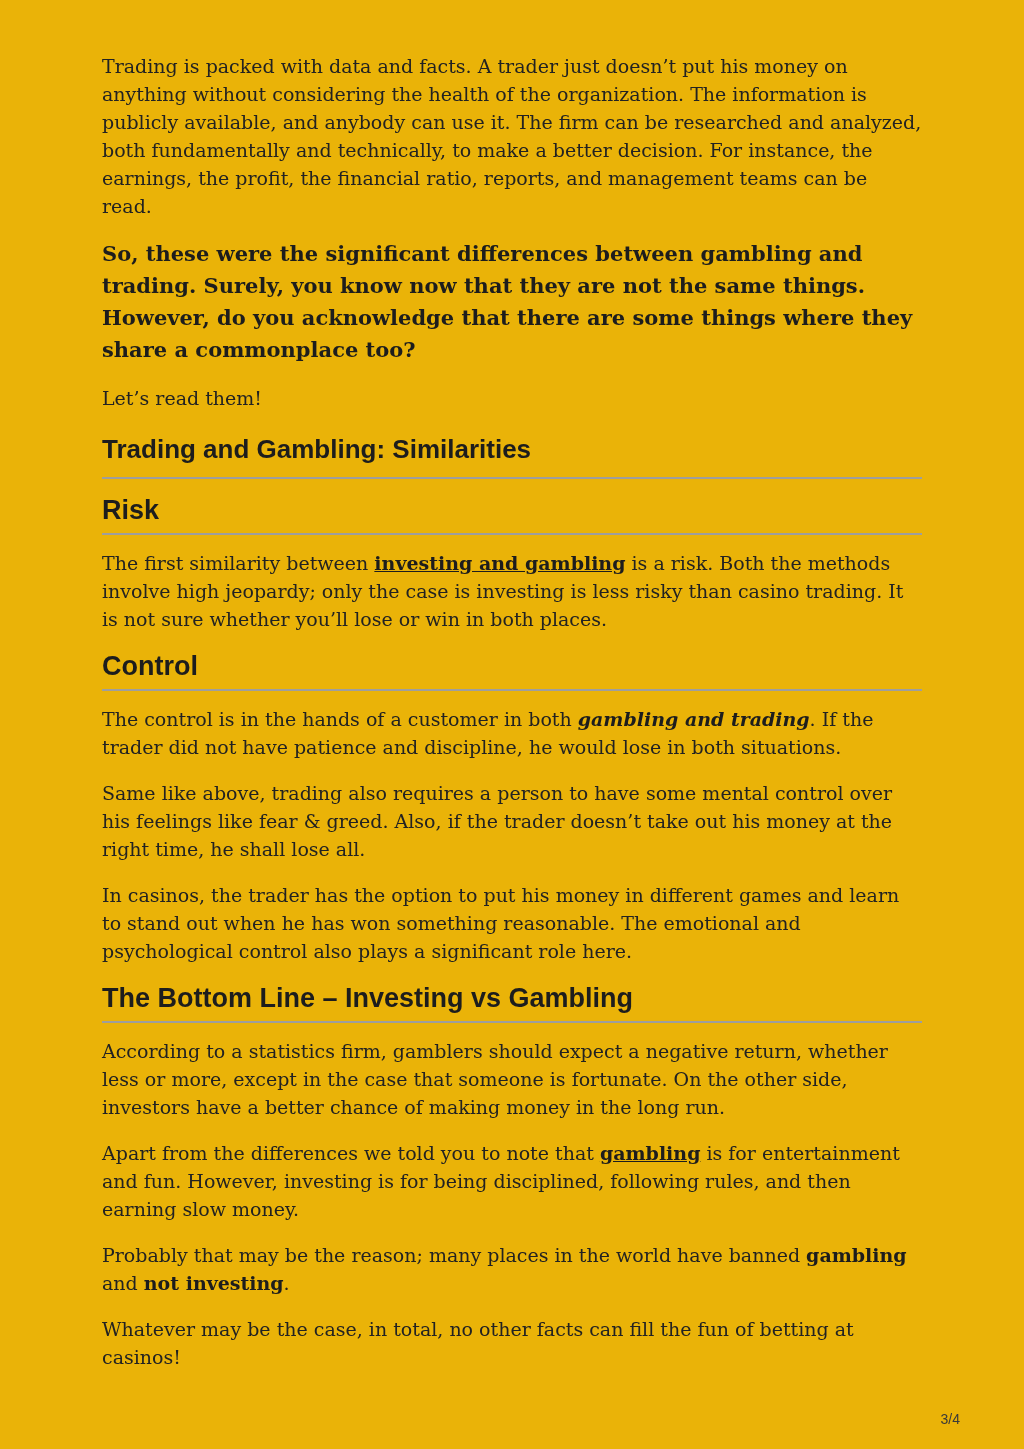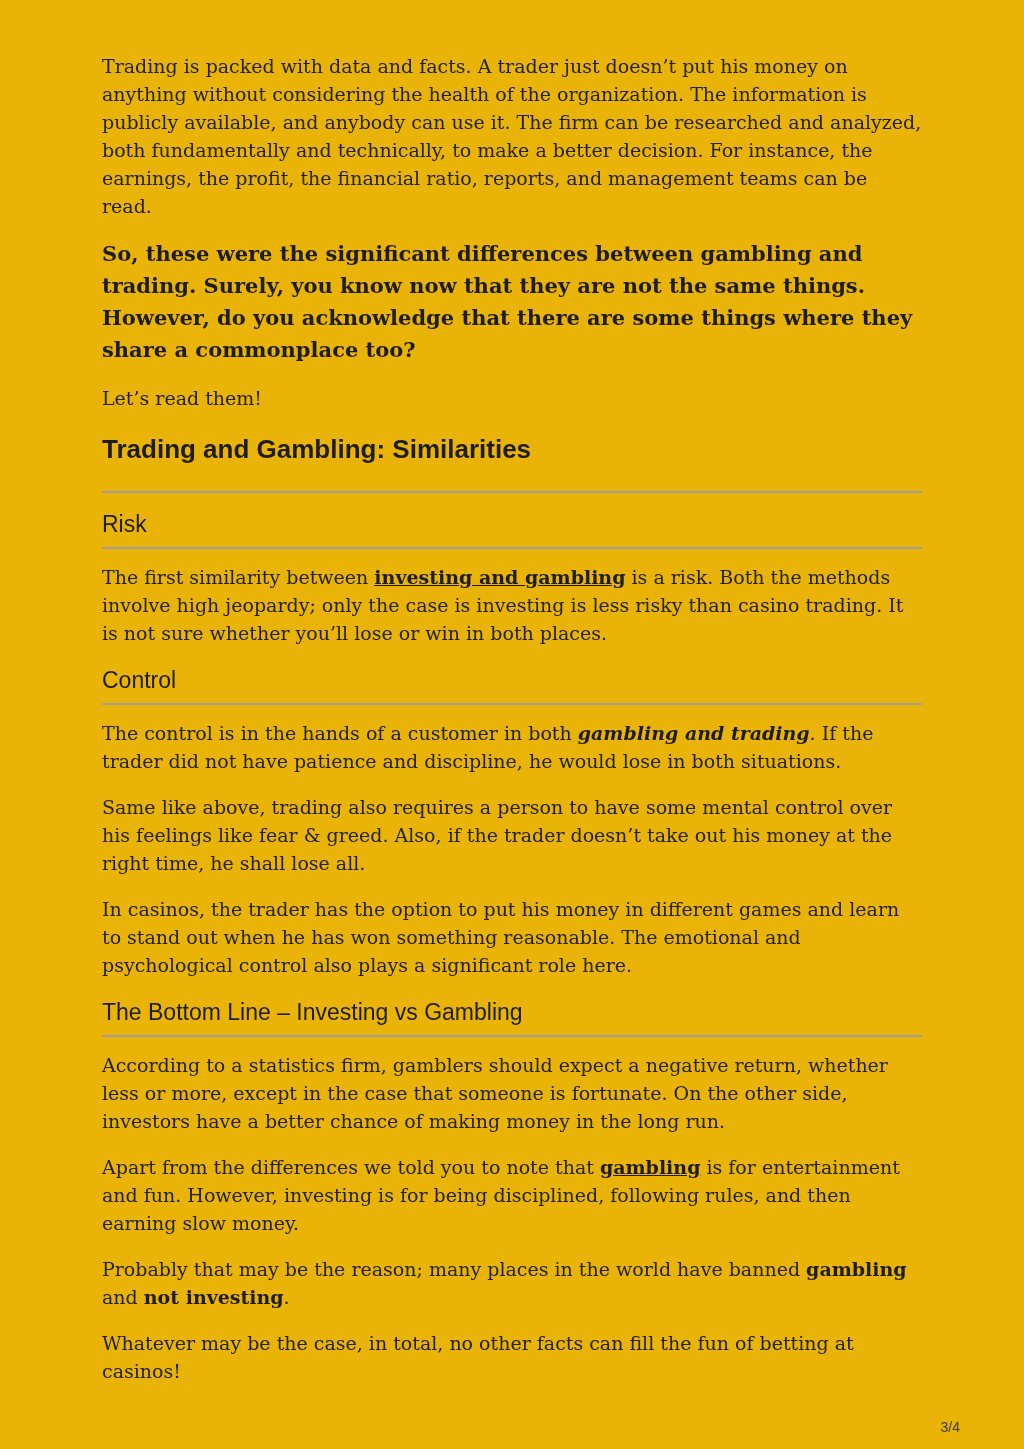--- a/index.html
+++ b/index.html
@@ -32,28 +32,28 @@
     font-weight: bold;
     color: #1d1d1d;
   }
   h2.section-heading {
     font-family: "Liberation Sans", "DejaVu Sans", sans-serif;
     font-size: 26px;
     line-height: 34px;
     font-weight: bold;
     color: #1d1d1d;
     margin: 20px 0 16px 0;
-    padding-bottom: 25px;
+    padding-bottom: 11px;
     border-bottom: 2px solid #9e9e9e;
   }
   h3.sub-heading {
     font-family: "Liberation Sans", "DejaVu Sans", sans-serif;
-    font-size: 23px;
+    font-size: 27px;
     line-height: 30px;
-    font-weight: normal;
+    font-weight: bold;
     color: #1d1d1d;
     margin: 4px 0 14px 0;
     padding-bottom: 8px;
     border-bottom: 2px solid #9e9e9e;
   }
   a.text-link {
     color: #1d1d1d;
     font-weight: bold;
     text-decoration: underline;
     cursor: pointer;
@@ -63,21 +63,21 @@
     font-style: italic;
     color: #1d1d1d;
   }
   .bold {
     font-weight: bold;
     color: #1d1d1d;
   }
   .page-footer {
     position: absolute;
     right: 64px;
-    bottom: 14px;
+    bottom: 22px;
     font-family: "Liberation Sans", "DejaVu Sans", sans-serif;
     font-size: 14px;
     color: #3a3a3a;
   }
 </style>
 </head>
 <body>
 
 <div class="page">
   <div class="content">

